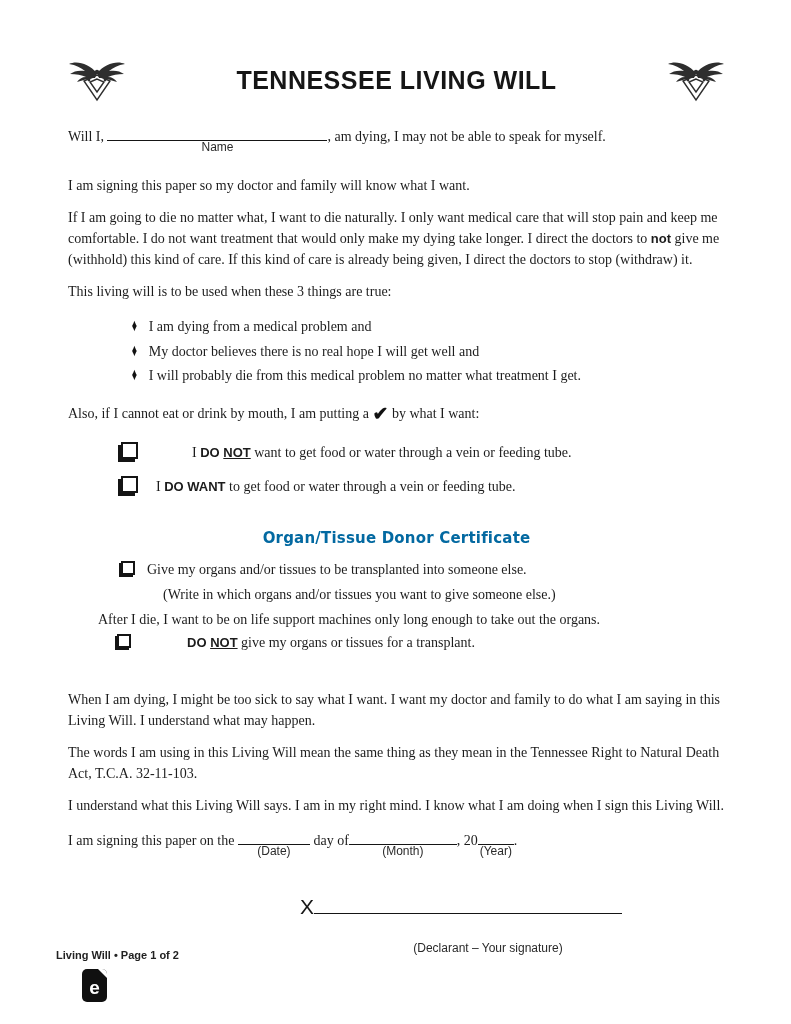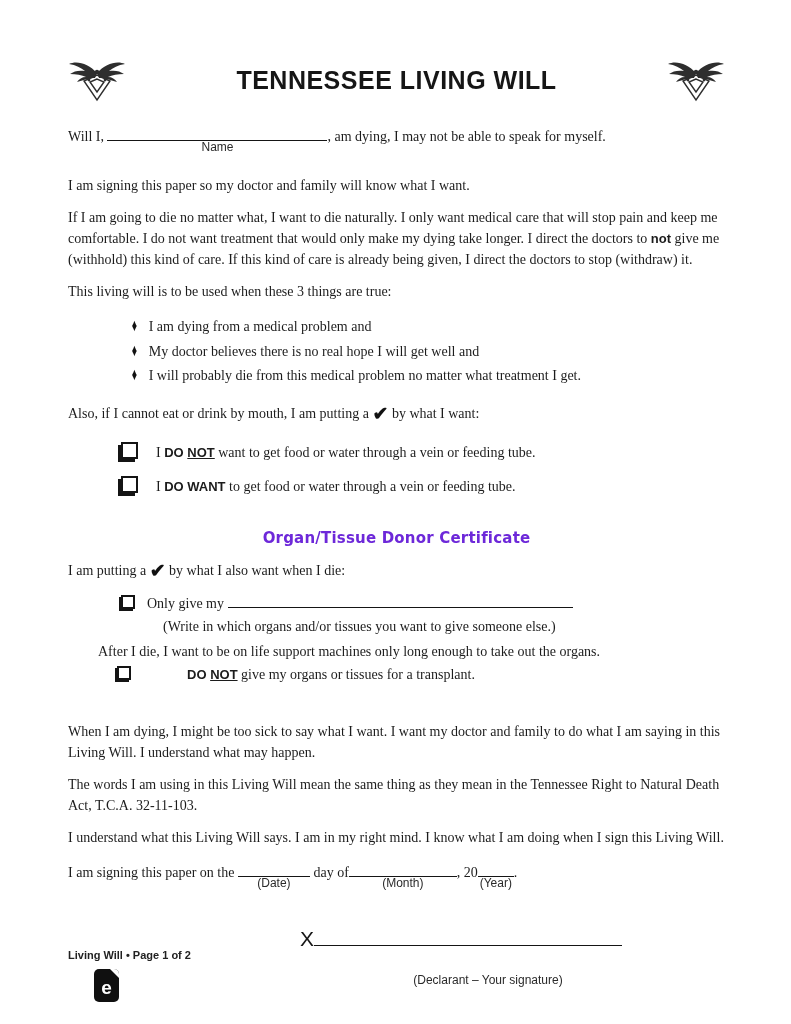--- a/index.html
+++ b/index.html
@@ -44,35 +44,35 @@
   .cb{
     display:inline-block;width:13px;height:13px;background:#fff;
     border:2px solid #141414;box-shadow:-3px 3px 0 0 #141414;
     margin:0 18px 3px 3px;flex:none;cursor:pointer;
   }
   .cb.sm{width:10px;height:10px;border-width:2px;box-shadow:-2px 2px 0 0 #141414;margin-right:12px;}
   .chk{font-size:19px;font-weight:bold;line-height:1;position:relative;top:2px;color:#111;}
   
   .donor-head{
     text-align:center;font-family:"DejaVu Sans",sans-serif;font-weight:bold;
-    font-size:15px;color:#6d28d9;margin:30px 0 10px 0;letter-spacing:.2px;
+    font-size:15px;color:#0369a1;margin:30px 0 10px 0;letter-spacing:.2px;
   }
   .note-center{margin:1px 0 4px 95px;}
   .note-indent{margin:0 0 2px 30px;}
   
   .signrow{margin-top:14px;margin-bottom:40px;}
   .sigblock{margin:26px 0 0 232px;}
   .sigx{font-family:"Liberation Sans",sans-serif;font-size:21px;color:#161616;}
   .sigline{display:inline-block;width:308px;border-bottom:1.6px solid #151515;height:16px;}
   .siglbl{
     margin:16px 0 0 38px;text-align:center;width:300px;
     font-family:"Liberation Sans",sans-serif;font-size:12px;color:#2a2a2a;
   }
   
-  .footer{position:absolute;left:68px;bottom:22px;}
+  .footer{position:absolute;left:56px;bottom:22px;}
   .foot-text{font-family:"Liberation Sans",sans-serif;font-weight:bold;font-size:11px;color:#222;}
   .logo{
     position:relative;margin:6px 0 0 26px;width:25px;height:33px;
     background:#101010;border-radius:5px;overflow:hidden;
     display:flex;align-items:center;justify-content:center;
   }
   .logo::before{content:"";position:absolute;top:0;right:0;width:0;height:0;
     border-top:9px solid #fff;border-left:9px solid transparent;}
   .logo-e{
     font-family:"Liberation Sans",sans-serif;font-weight:bold;font-size:19px;color:#fff;
@@ -136,36 +136,35 @@
         <span>My doctor believes there is no real hope I will get well and</span>
       </li>
     <li>
         <span class="dia">♦</span>
         <span>I will probably die from this medical problem no matter what treatment I get.</span>
       </li>
   </ul>
 
   <div class="para" style="margin-bottom:18px;"><span>Also, if I cannot eat or drink by mouth, I am putting a </span><span class="chk">✔</span><span> by what I want:</span></div>
 
-  <div class="checkrow" style="margin-bottom:13px;">
+  <div class="checkrow" style="margin-bottom:13px;gap:36px;">
     <span class="cb"></span>
     <span><span>I </span><b class="sb">DO </b><b class="sbu">NOT</b><span> want to get food or water through a vein or feeding tube.</span></span>
   </div>
   <div class="checkrow" style="margin-bottom:20px;">
     <span class="cb"></span>
     <span><span>I </span><b class="sb">DO WANT</b><b class="sbu"></b><span> to get food or water through a vein or feeding tube.</span></span>
   </div>
 
   <div class="donor-head">Organ/Tissue Donor Certificate</div>
 
-  <div class="para" style="margin-bottom:12px;"><span>I am putting a </span><span class="chk">✔</span><span> by what I also want when I die:</span></div>
 
-  <div class="checkrow" style="margin-bottom:2px;">
+  <div class="checkrow" style="margin-bottom:4px;">
     <span class="cb sm"></span>
-    <span><span>Only give my </span><span class="blank w345"></span></span>
+    <span>Give my organs and/or tissues to be transplanted into someone else.</span>
   </div>
   <div class="para note-center">(Write in which organs and/or tissues you want to give someone else.)</div>
   <div class="para note-indent">After I die, I want to be on life support machines only long enough to take out the organs.</div>
   <div class="checkrow" style="margin-bottom:36px;margin-left:46px;gap:44px;">
     <span class="cb sm"></span>
     <span><b class="sb">DO </b><b class="sbu">NOT</b><span> give my organs or tissues for a transplant.</span></span>
   </div>
 
   <p class="para">When I am dying, I might be too sick to say what I want. I want my doctor and family to do what I am saying in this Living Will. I understand what may happen.</p>
   <p class="para">The words I am using in this Living Will mean the same thing as they mean in the Tennessee Right to Natural Death Act, T.C.A. 32-11-103.</p>

